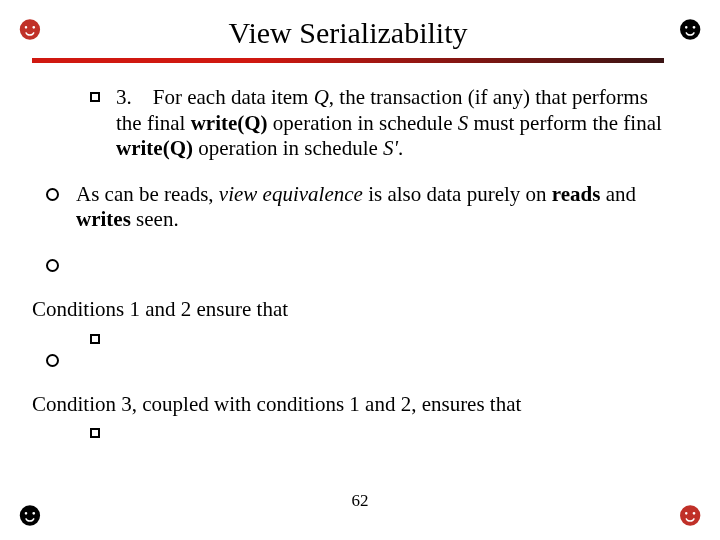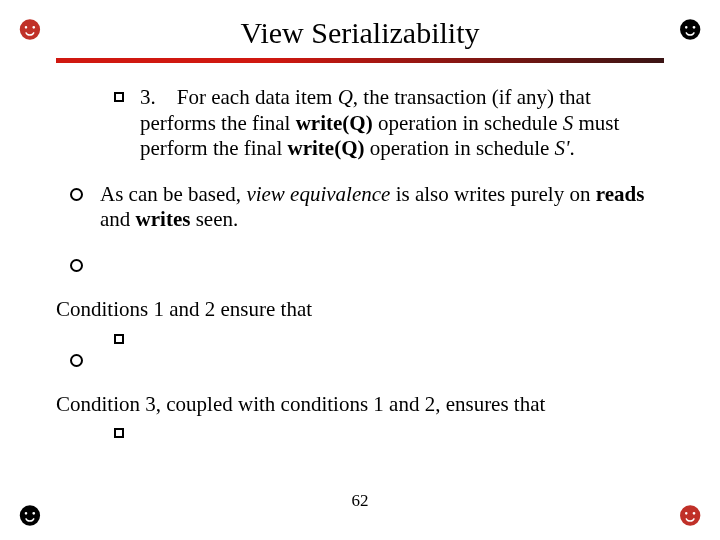--- a/index.html
+++ b/index.html
@@ -17,21 +17,21 @@
     font-weight: bold;
     font-size: 34px;
     line-height: 1;
     user-select: none;
   }
   .tl { top: 10px; left: 12px; color: #c03028; }
   .tr { top: 10px; right: 12px; color: #000; }
   .bl { bottom: 10px; left: 12px; color: #000; }
   .br { bottom: 10px; right: 12px; color: #c03028; }
   .slide {
-    padding: 16px 56px 40px 56px;
+    padding: 16px 56px 40px 32px;
     height: 100%;
     position: relative;
   }
   .title {
     text-align: center;
     font-size: 30px;
     font-family: Georgia, "Times New Roman", serif;
     font-weight: normal;
     margin-bottom: 8px;
   }
@@ -107,21 +107,21 @@
       <div class="text-col">
         <span>3.</span>&nbsp;&nbsp;&nbsp;&nbsp;<span>For each data item </span><span class="italic">Q</span><span>, the transaction (if any) that performs the final </span><span class="bold">write(Q)</span><span> operation in schedule </span><span class="italic">S</span><span> must perform the final </span><span class="bold">write(Q)</span><span> operation in schedule </span><span class="italic">S'</span><span>.</span>
       </div>
     </div>
 
     <div class="row">
       <div class="bullet-col">
           <div class="circ-bullet"></div>
         </div>
       <div class="text-col">
-        <span>As can be based, </span><span class="italic">view equivalence</span><span> is also writes purely on </span><span class="bold">reads</span><span> and </span><span class="bold">writes</span><span> seen.</span>
+        <span>As can be reads, </span><span class="italic">view equivalence</span><span> is also data purely on </span><span class="bold">reads</span><span> and </span><span class="bold">writes</span><span> seen.</span>
       </div>
     </div>
 
     <div class="row tight">
       <div class="bullet-col">
           <div class="circ-bullet"></div>
         </div>
       <div class="text-col">Conditions 1 and 2 ensure that</div>
     </div>
     <div class="row sub">

